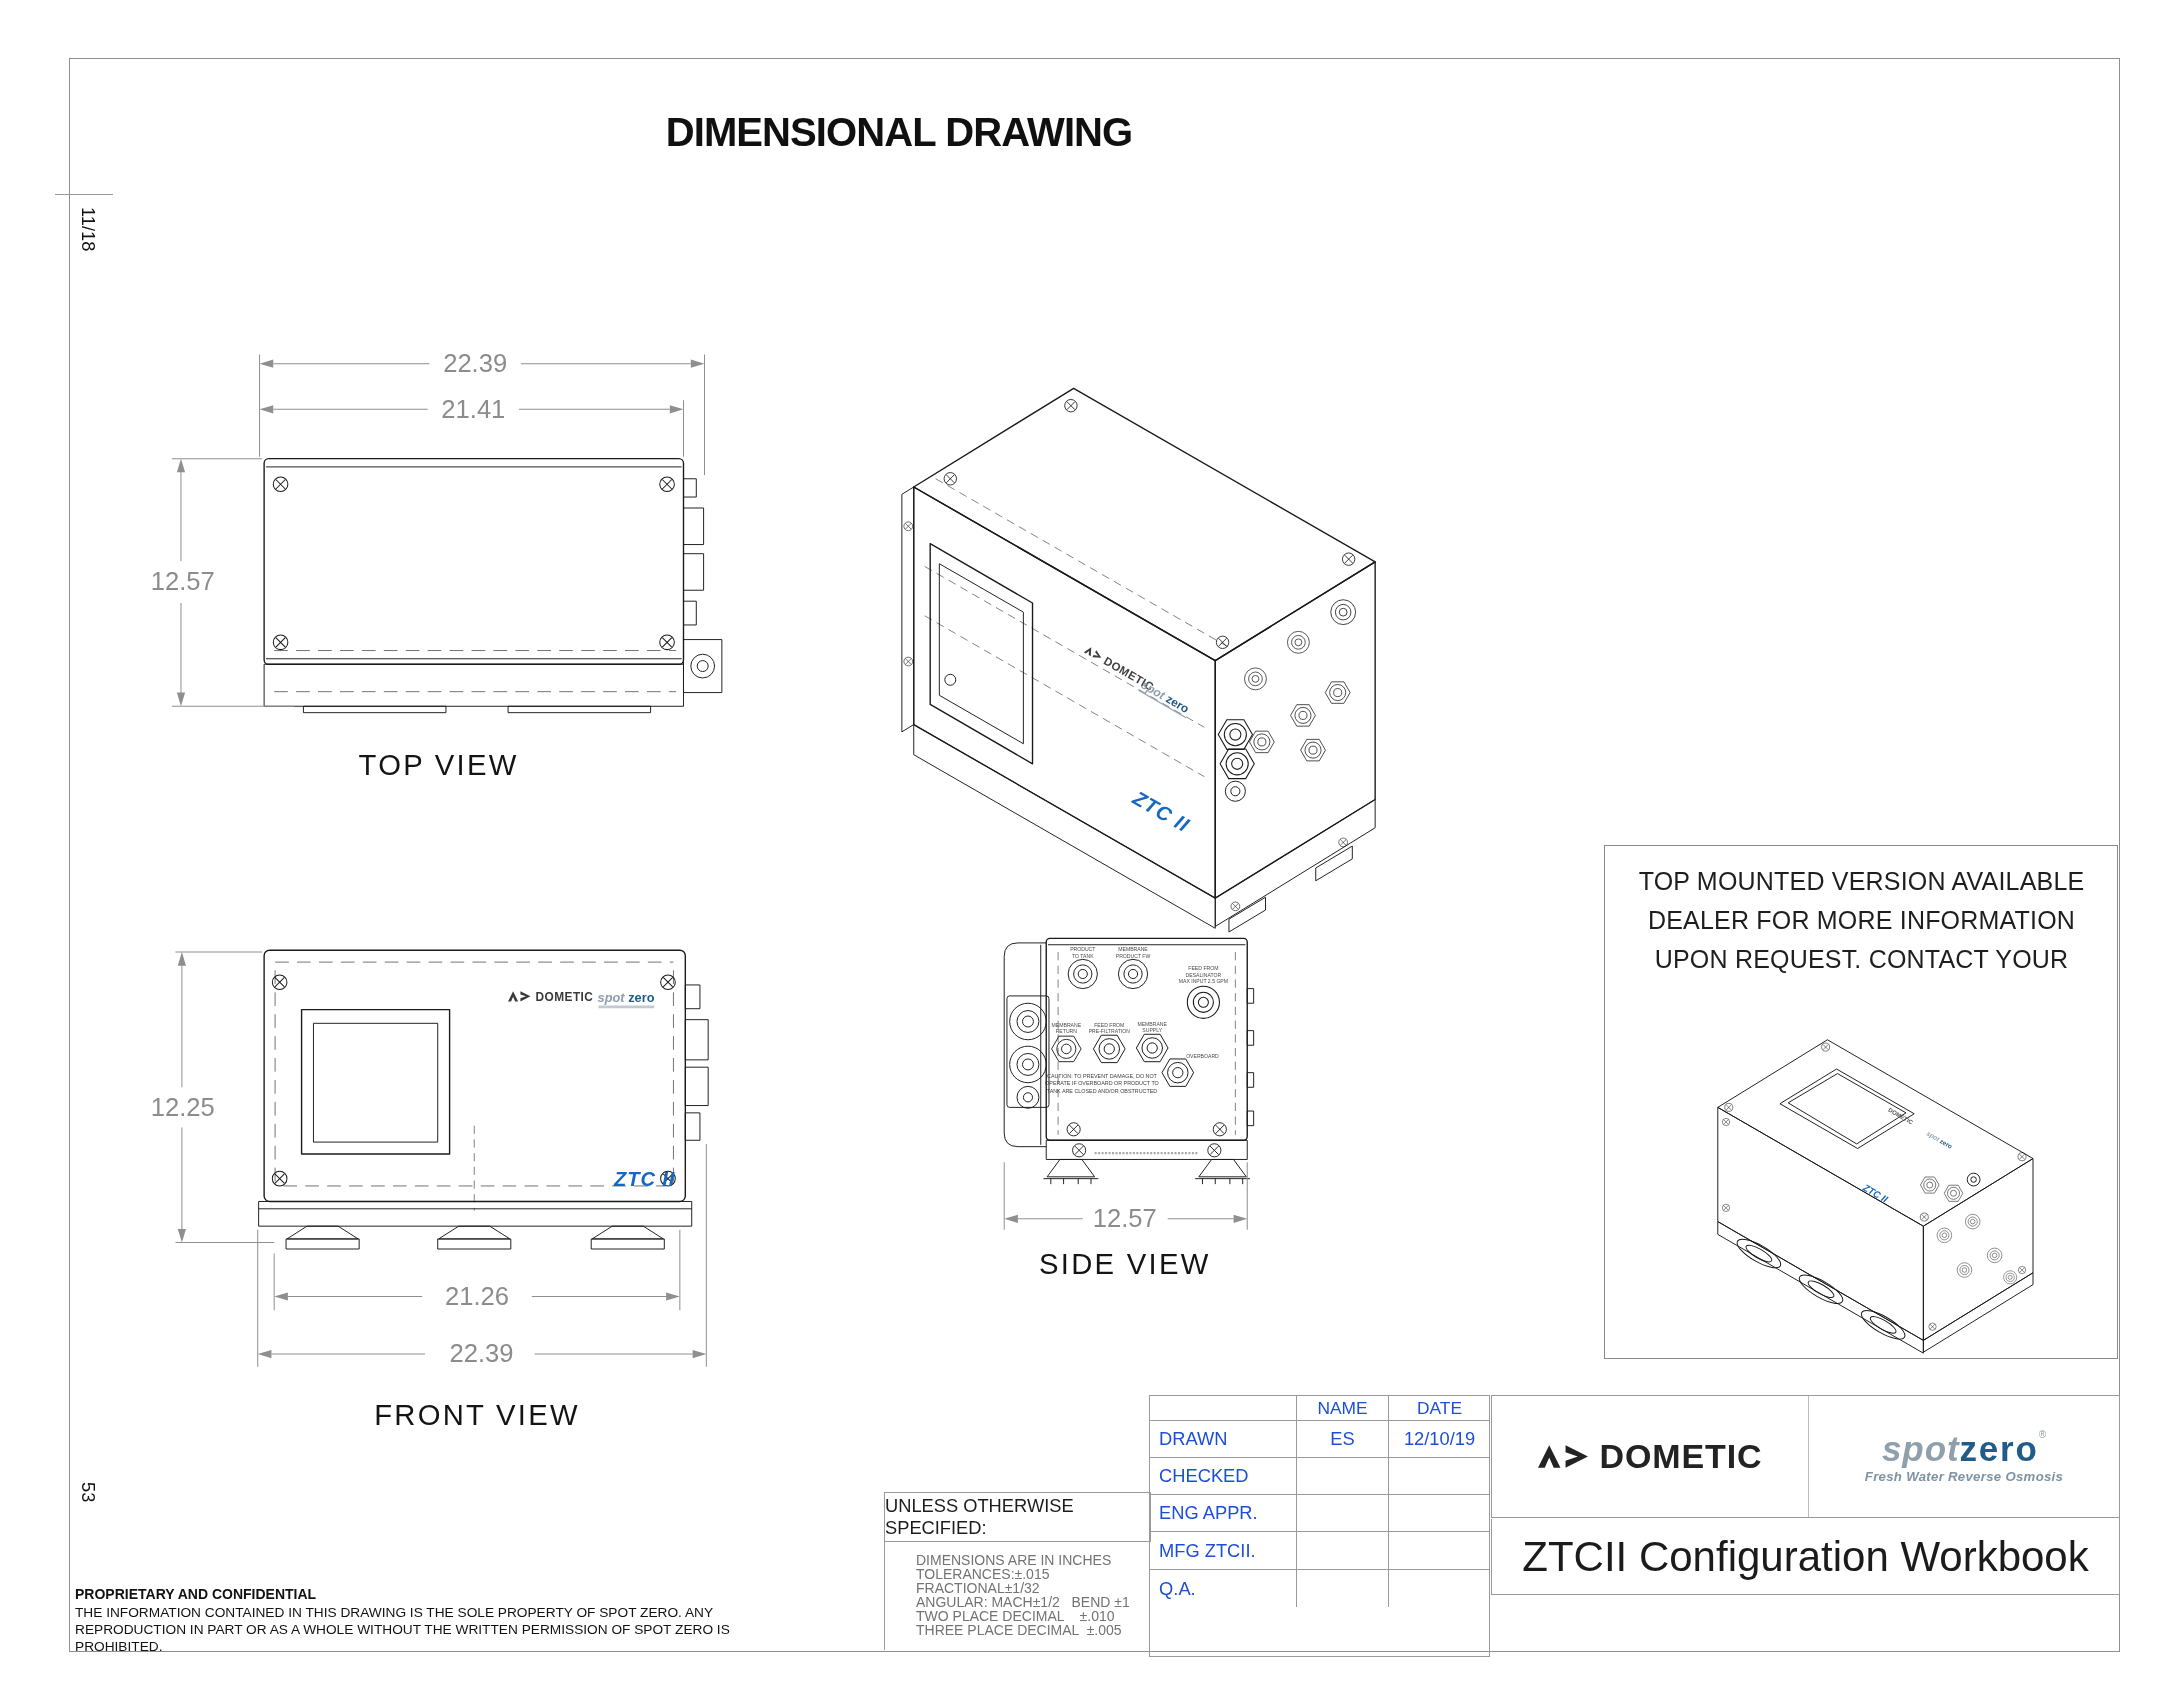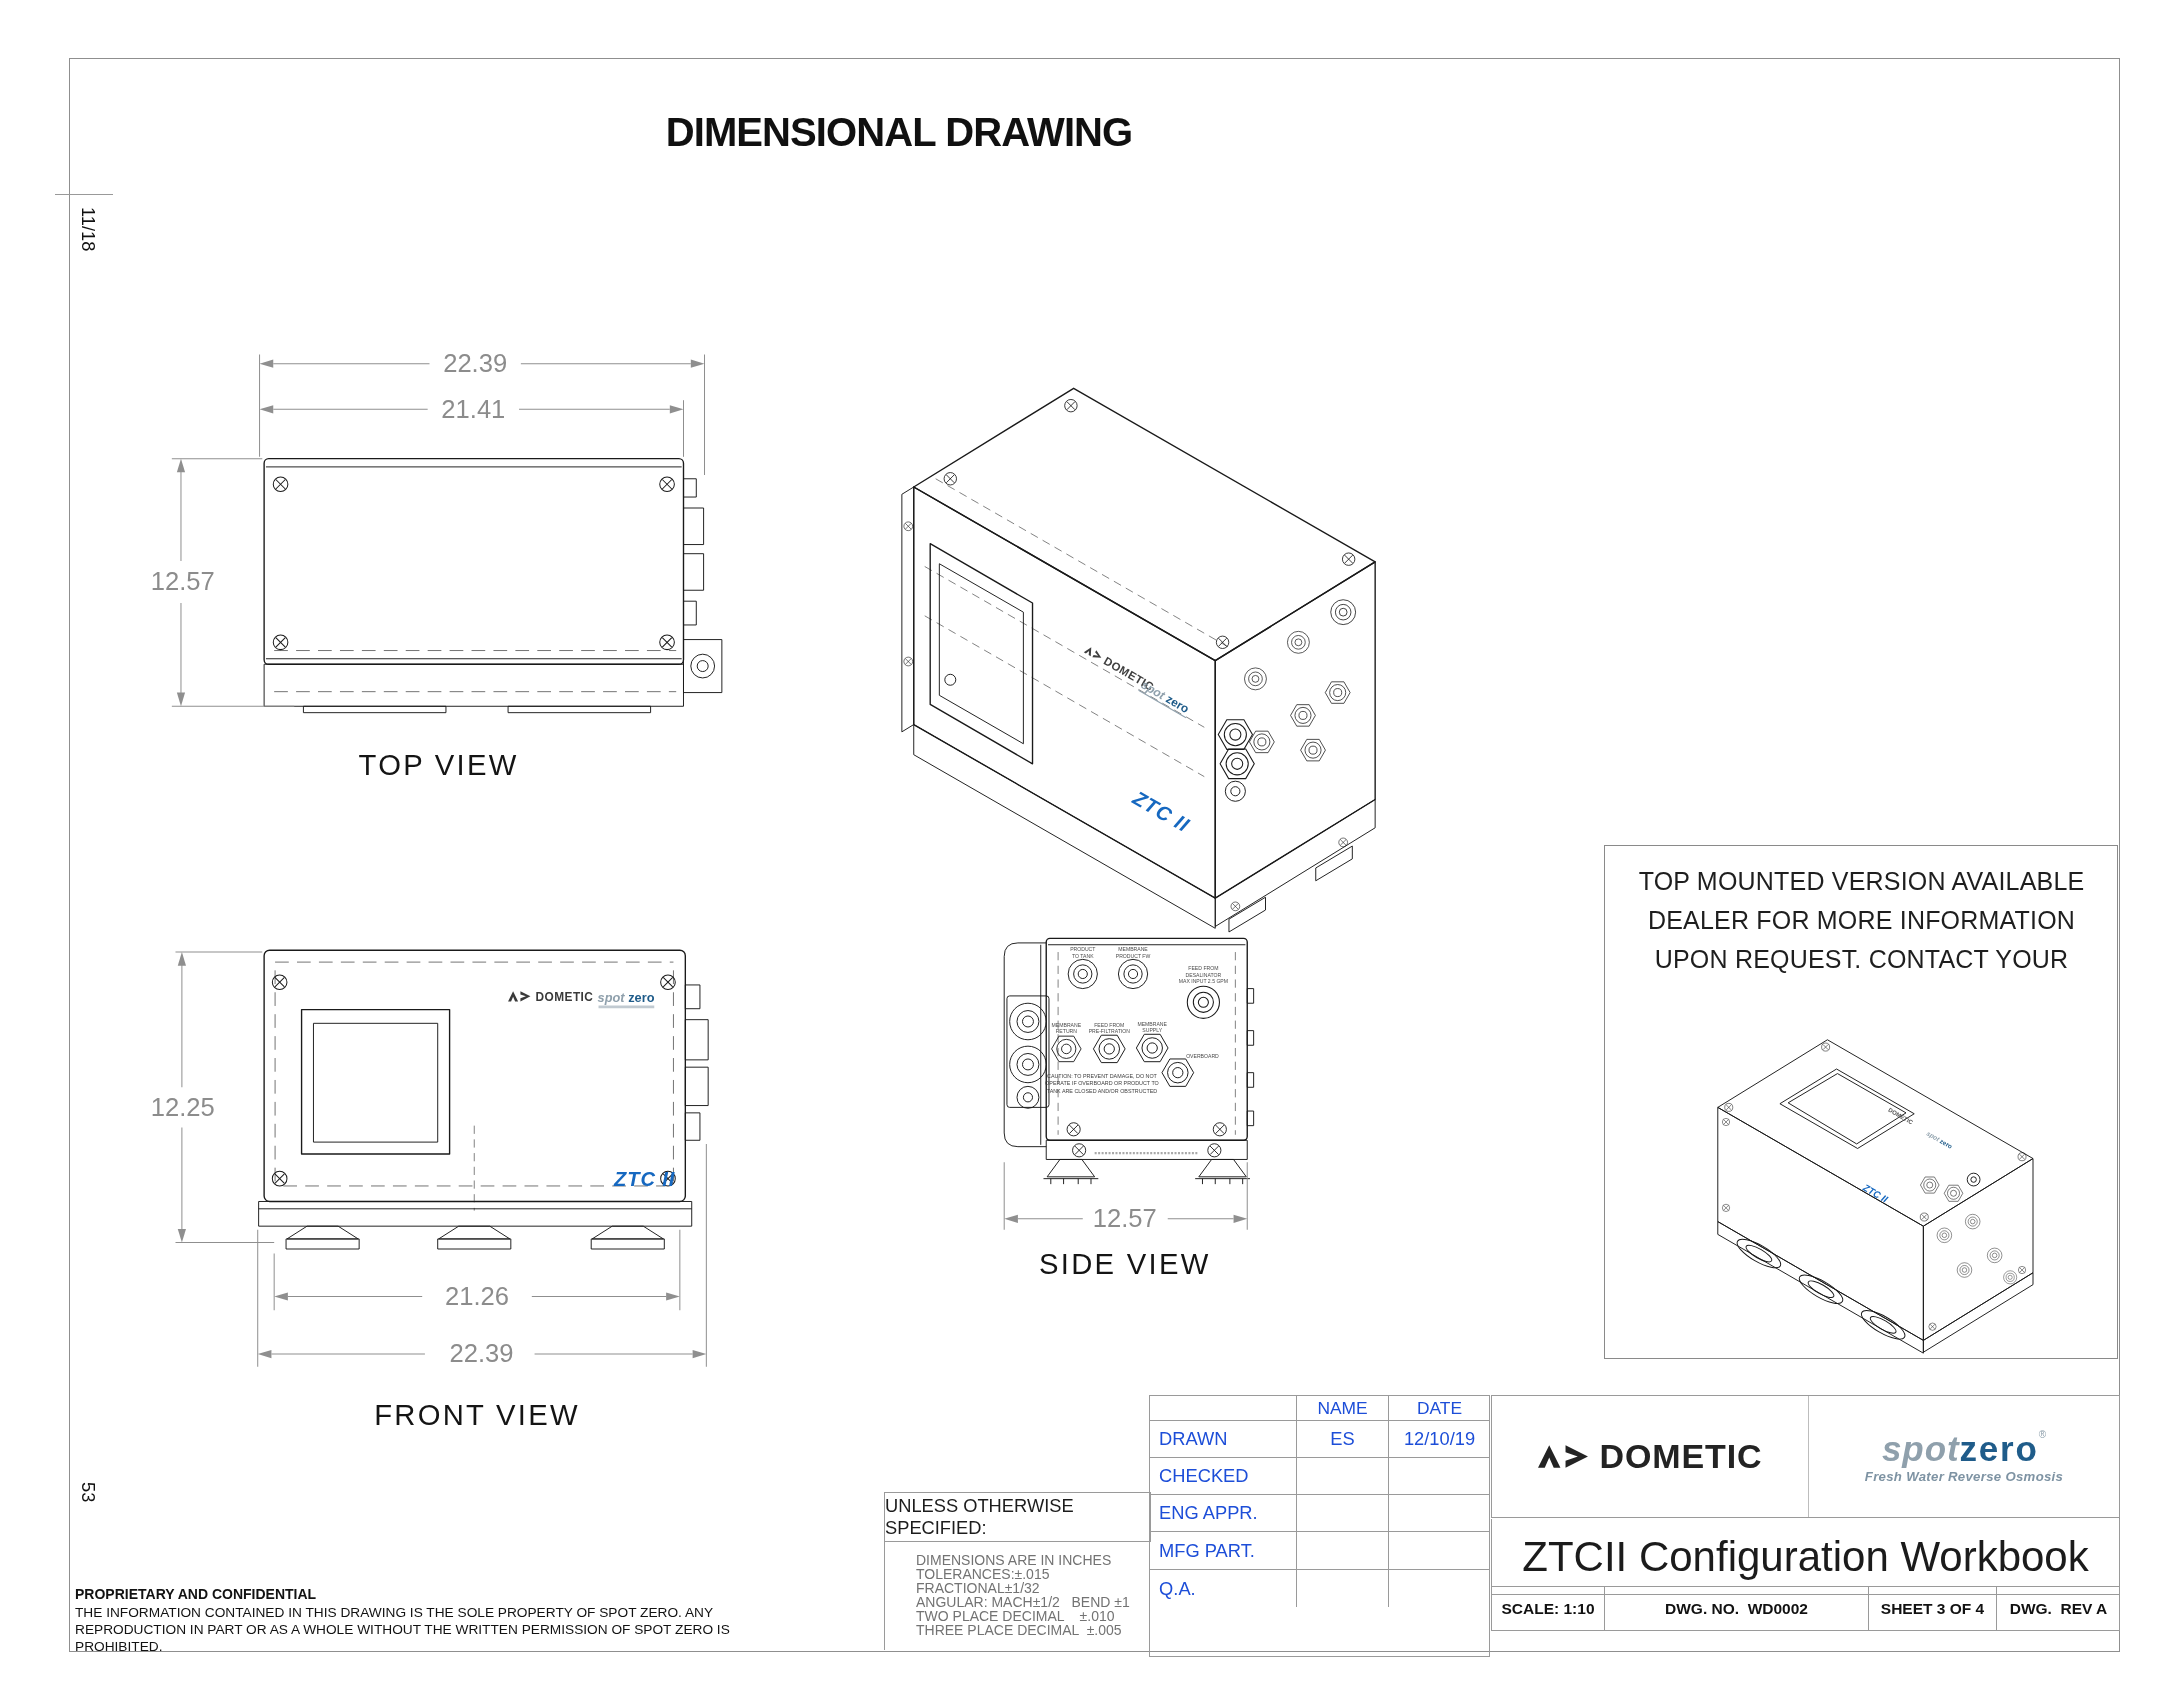--- a/index.html
+++ b/index.html
@@ -399,21 +399,21 @@
     <div class="hdr cr">DATE</div>
     <div class="lab">DRAWN</div>
     <div>ES</div>
     <div class="cr">12/10/19</div>
     <div class="lab">CHECKED</div>
     <div></div>
     <div class="cr"></div>
     <div class="lab">ENG APPR.</div>
     <div></div>
     <div class="cr"></div>
-    <div class="lab">MFG PART.</div>
+    <div class="lab">MFG ZTCII.</div>
     <div></div>
     <div class="cr"></div>
     <div class="lab cb">Q.A.</div>
     <div class="cb"></div>
     <div class="cr cb"></div>
   </div>
 
   <div class="abs unless">UNLESS OTHERWISE SPECIFIED:</div>
   <div class="abs tolbox">
     <div>DIMENSIONS ARE IN INCHES</div>
@@ -433,26 +433,20 @@
     </div>
     <div class="logocell2">
       <div>
         <span class="spot">spot</span><span class="zero">zero</span><span class="reg">®</span>
       </div>
       <div class="tagline">Fresh Water Reverse Osmosis</div>
     </div>
   </div>
 
   <div class="abs docrow">ZTCII Configuration Workbook</div>
-  <div class="abs botrow">
-    <div>SCALE: 1:10</div>
-    <div>DWG. NO.  WD0002</div>
-    <div>SHEET 3 OF 4</div>
-    <div class="cr">DWG.  REV A</div>
-  </div>
 
   <div class="abs legal">
     <div class="h">PROPRIETARY AND CONFIDENTIAL</div>
     <div class="b">THE INFORMATION CONTAINED IN THIS DRAWING IS THE SOLE PROPERTY OF SPOT ZERO.  ANY</div>
     <div class="b">REPRODUCTION IN PART OR AS A WHOLE WITHOUT THE WRITTEN PERMISSION OF SPOT ZERO IS</div>
     <div class="b">PROHIBITED.</div>
   </div>
 
 </div>
 

